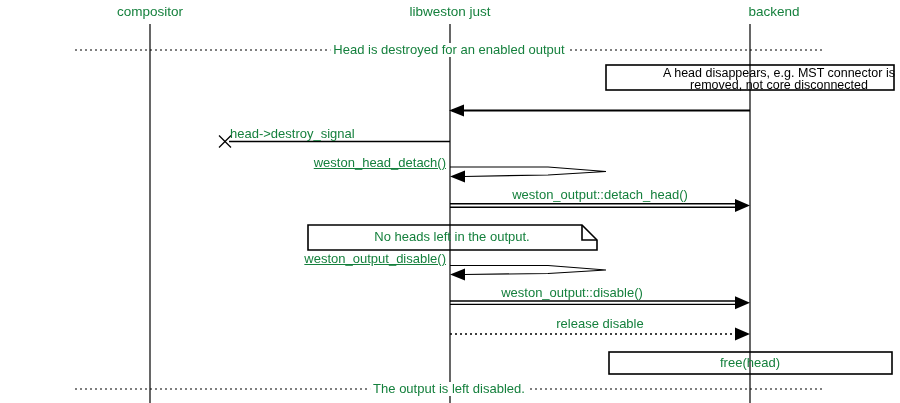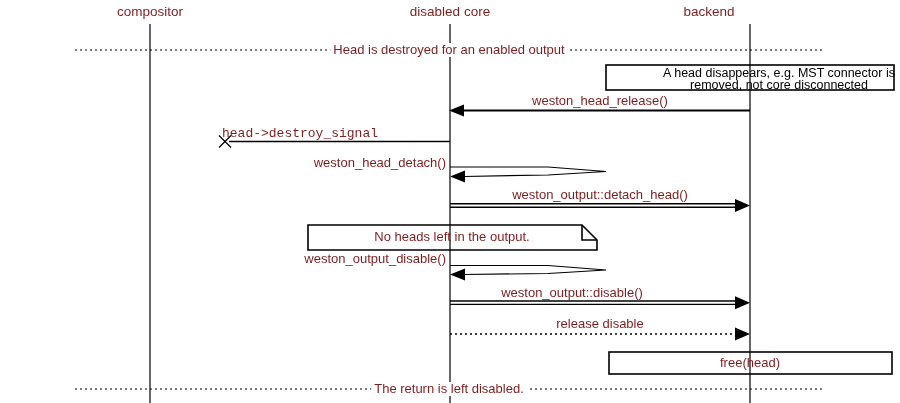--- a/index.html
+++ b/index.html
@@ -10,26 +10,26 @@
     font-family:"Liberation Sans", sans-serif;
     color:#000000;
     overflow:hidden;
   }
   svg.geom{position:absolute;left:0;top:0;}
   .lbl{
     position:absolute;
     font-size:13px;
     line-height:14px;
     white-space:nowrap;
-    color:#7f1d1d;
+    color:#15803d;
   }
   .participant{font-size:13.5px;top:5px;transform:translateX(-50%);}
   .center{transform:translateX(-50%);}
   .divider-text{background:#ffffff;padding:0 3px;transform:translateX(-50%);}
-  .rightalign{text-align:left;}
+  .rightalign{text-align:left;text-decoration:underline;}
   .notebox-text{
     position:absolute;
     text-align:center;
     font-size:12.5px;
     line-height:12px;
   }
 </style>
 </head>
 <body>
 
@@ -70,34 +70,33 @@
     <line x1="450" y1="304.4" x2="736" y2="304.4" stroke="#000" stroke-width="1.4"></line>
     <polygon points="750,302.7 735,296.2 735,309.2" fill="#000"></polygon>
 
     <line x1="450" y1="334" x2="736" y2="334" stroke="#000" stroke-width="1.3" stroke-dasharray="2 3"></line>
     <polygon points="750,334 735,327.5 735,340.5" fill="#000"></polygon>
 
     <rect x="609" y="352" width="283" height="22" fill="none" stroke="#000" stroke-width="1.6"></rect>
   </svg>
 
   <div class="lbl participant" style="left:150px;">compositor</div>
-  <div class="lbl participant" style="left:450px;">disabled core</div>
-  <div class="lbl participant" style="left:709px;">backend</div>
+  <div class="lbl participant" style="left:450px;">libweston just</div>
+  <div class="lbl participant" style="left:774px;">backend</div>
 
   <div class="lbl divider-text" style="left:449px;top:43px;text-align:center;">Head is destroyed for an enabled output</div>
-  <div class="lbl divider-text" style="left:449px;top:382px;">The return is left disabled.</div>
+  <div class="lbl divider-text" style="left:449px;top:382px;">The output is left disabled.</div>
 
   <div class="notebox-text" style="left:606px;top:67px;width:346px;">
     <div>A head disappears, e.g. MST connector is</div>
     <div>removed, not core disconnected</div>
   </div>
 
-  <div class="lbl center" style="left:600px;top:94px;">weston_head_release()</div>
 
-  <div class="lbl" style="left:222px;top:127px;font-family:Liberation Mono, monospace;">head-&gt;destroy_signal</div>
+  <div class="lbl" style="left:230px;top:127px;">head-&gt;destroy_signal</div>
 
   <div class="lbl rightalign" style="right:454px;top:156px;">weston_head_detach()</div>
 
   <div class="lbl center" style="left:452px;top:230px;">No heads left in the output.</div>
 
   <div class="lbl center" style="left:600px;top:188px;">weston_output::detach_head()</div>
 
   <div class="lbl rightalign" style="right:454px;top:252px;">weston_output_disable()</div>
 
   <div class="lbl center" style="left:572px;top:286px;">weston_output::disable()</div>

